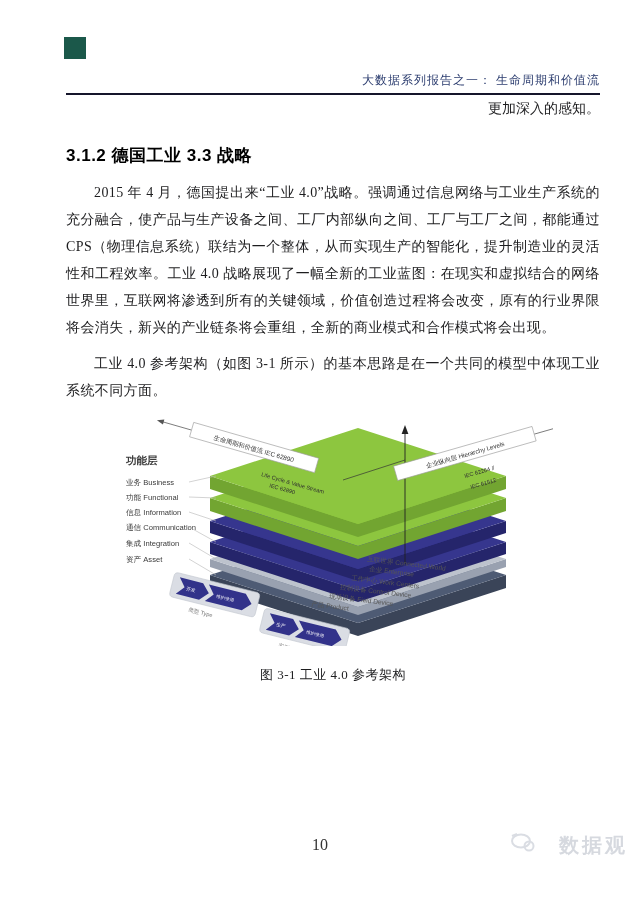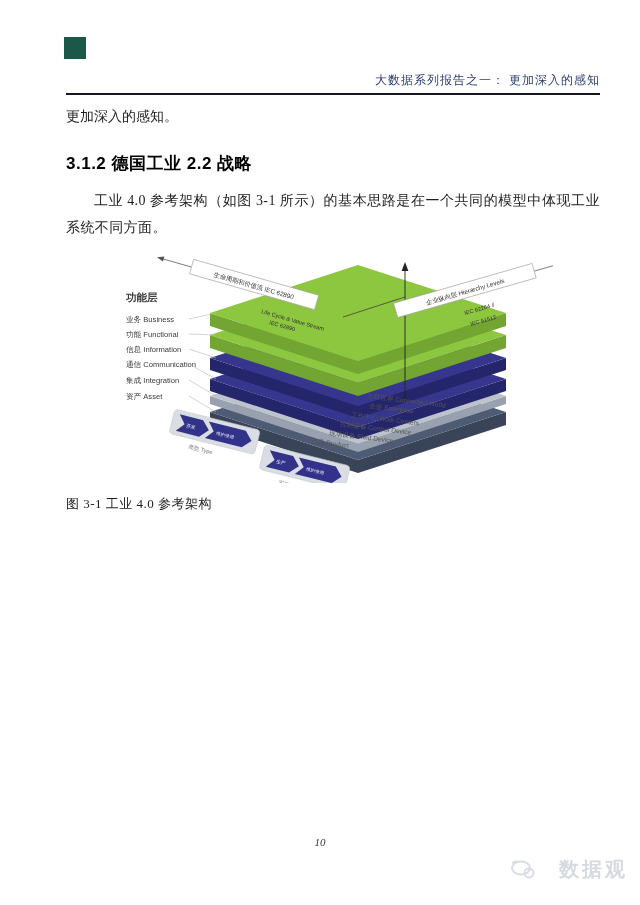--- a/index.html
+++ b/index.html
@@ -2,53 +2,54 @@
 <html><head>
 <meta charset="utf-8">
 <style>
   html,body{margin:0;padding:0;background:#ffffff;}
   .page{position:relative;width:640px;height:905px;background:#ffffff;overflow:hidden;
         font-family:"Liberation Serif","DejaVu Serif",serif;color:#1d1d1f;}
   .corner-mark{position:absolute;left:64px;top:37px;width:22px;height:22px;background:#1b584a;}
   .content{position:absolute;left:66px;top:72px;width:534px;}
   .header-row{text-align:right;font-size:12px;color:#2c3d6f;letter-spacing:1px;
               padding-bottom:4px;border-bottom:2px solid #15152b;}
-  .intro{margin:8px 0 0 0;font-size:14px;line-height:27px;}
+  .intro{margin:0 0 0 0;font-size:14px;line-height:27px;text-align:right;}
   h2.section{font-family:"Liberation Sans","DejaVu Sans",sans-serif;font-size:17px;
              color:#000;margin:22px 0 12px 0;font-weight:bold;letter-spacing:.5px;}
   p.body{margin:0;font-size:14px;line-height:27px;text-align:justify;text-indent:2em;
          letter-spacing:.4px;}
-  p.body + p.body{margin-top:17px;}
+  p.body + p.body{margin-top:9px;}
   figure.fig{margin:10px 0 0 0;padding:0;width:534px;}
   .fig svg{display:block;margin:0 auto;}
-  .caption{text-align:left;font-size:13px;margin:12px 0 6px 0;letter-spacing:.5px;}
-  .pagenum{position:absolute;left:0;width:640px;top:836px;text-align:center;font-size:11px;color:#333;font-style:italic;}
-  .watermark{position:absolute;right:12px;top:856px;display:flex;align-items:center;gap:20px;
+  .caption{text-align:center;font-size:13px;margin:20px 0 6px 0;letter-spacing:.5px;}
+  .pagenum{position:absolute;left:0;width:640px;top:836px;text-align:center;font-size:16px;color:#333;}
+  .watermark{position:absolute;right:12px;top:832px;display:flex;gap:20px;
              opacity:.5;}
   .watermark .wm-text{font-family:"Liberation Sans","DejaVu Sans",sans-serif;font-weight:bold;
              font-size:20px;color:#aeb4c0;letter-spacing:3px;}
   svg text{font-family:"Liberation Sans","DejaVu Sans",sans-serif;}
 </style>
 </head>
 <body>
 
 <div class="page">
 
   <div class="corner-mark"></div>
 
   <div class="content">
 
     <div class="header-row">
-      <span>大数据系列报告之一：  更加深入的感知</span>
+      <span>大数据系列报告之一：  生命周期和价值流</span>
     </div>
 
     <p class="intro">更加深入的感知。</p>
 
-    <h2 class="section">3.1.2 德国工业 2.2 战略</h2>
+    <h2 class="section">3.1.2 德国工业 3.3 战略</h2>
 
+    <p class="body">2015 年 4 月，德国提出来“工业 4.0”战略。强调通过信息网络与工业生产系统的充分融合，使产品与生产设备之间、工厂内部纵向之间、工厂与工厂之间，都能通过 CPS（物理信息系统）联结为一个整体，从而实现生产的智能化，提升制造业的灵活性和工程效率。工业 4.0 战略展现了一幅全新的工业蓝图：在现实和虚拟结合的网络世界里，互联网将渗透到所有的关键领域，价值创造过程将会改变，原有的行业界限将会消失，新兴的产业链条将会重组，全新的商业模式和合作模式将会出现。</p>
     <p class="body">工业 4.0 参考架构（如图 3-1 所示）的基本思路是在一个共同的模型中体现工业系统不同方面。</p>
 
     <figure class="fig">
       <svg width="440" height="232" viewBox="0 0 440 232">
 
         <g>
           <polygon points="97,161 245,209 245,222 97,174" fill="#3a4458"></polygon>
           <polygon points="393,161 245,209 245,222 393,174" fill="#3a4458"></polygon>
           <polygon points="97,161 245,113 393,161 245,209" fill="#4e5b74"></polygon>
         </g>

